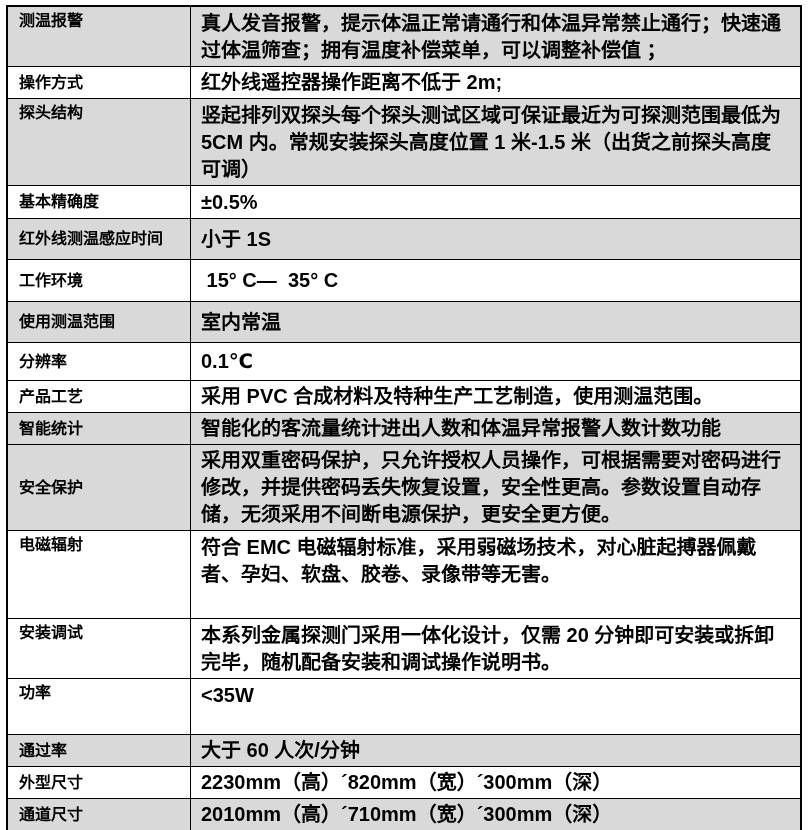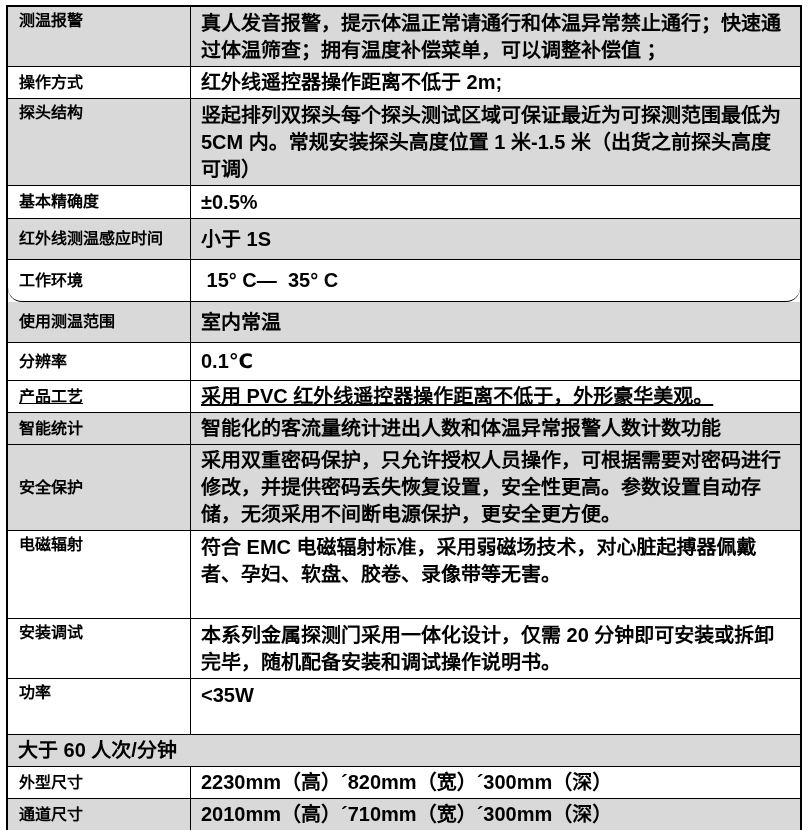--- a/index.html
+++ b/index.html
@@ -57,24 +57,24 @@
     line-height: 27px;
     white-space: pre-wrap;
     word-break: break-all;
   }
   
   .row:nth-child(1)  { min-height: 60px; }
   .row:nth-child(2)  { min-height: 27px; }
   .row:nth-child(3)  { min-height: 55px; }
   .row:nth-child(4)  { min-height: 33px; text-align: right; }
   .row:nth-child(5)  { min-height: 41px; }
-  .row:nth-child(6)  { min-height: 42px; border-radius: 14px; }
+  .row:nth-child(6)  { min-height: 42px; }
   .row:nth-child(7)  { min-height: 41px; }
   .row:nth-child(8)  { min-height: 38px; }
-  .row:nth-child(9)  { min-height: 27px; text-decoration: underline; }
+  .row:nth-child(9)  { min-height: 27px; }
   .row:nth-child(10) { min-height: 27px; justify-content: flex-end; }
   .row:nth-child(11) { min-height: 28px; }
   .row:nth-child(12) { min-height: 88px; }
   .row:nth-child(13) { min-height: 56px; }
   .row:nth-child(14) { min-height: 56px; }
   .row:nth-child(15) { min-height: 27px; }
   .row:nth-child(16) { min-height: 27px; text-align: right; }
   .row:nth-child(17) { min-height: 27px; }
   .row:nth-child(18) { min-height: 27px; }
   .row:nth-child(19) { min-height: 26px; }
@@ -121,21 +121,21 @@
     <div class="row shaded">
       <div class="cell label-cell">使用测温范围</div>
       <div class="cell value-cell">室内常温</div>
     </div>
     <div class="row">
       <div class="cell label-cell">分辨率</div>
       <div class="cell value-cell">0.1℃</div>
     </div>
     <div class="row">
       <div class="cell label-cell">产品工艺</div>
-      <div class="cell value-cell">采用 PVC 红外线遥控器操作距离不低于，外形豪华美观。</div>
+      <div class="cell value-cell">采用 PVC 合成材料及特种生产工艺制造，使用测温范围。</div>
     </div>
     <div class="row shaded">
       <div class="cell label-cell">智能统计</div>
       <div class="cell value-cell">智能化的客流量统计进出人数和体温异常报警人数计数功能</div>
     </div>
     <div class="row shaded">
       <div class="cell label-cell">安全保护</div>
       <div class="cell value-cell">采用双重密码保护，只允许授权人员操作，可根据需要对密码进行修改，并提供密码丢失恢复设置，安全性更高。参数设置自动存储，无须采用不间断电源保护，更安全更方便。</div>
     </div>
     <div class="row">
@@ -144,20 +144,21 @@
     </div>
     <div class="row">
       <div class="cell label-cell">安装调试</div>
       <div class="cell value-cell">本系列金属探测门采用一体化设计，仅需 20 分钟即可安装或拆卸完毕，随机配备安装和调试操作说明书。</div>
     </div>
     <div class="row">
       <div class="cell label-cell">功率</div>
       <div class="cell value-cell">&lt;35W</div>
     </div>
     <div class="row shaded">
+      <div class="cell label-cell">通过率</div>
       <div class="cell value-cell">大于 60 人次/分钟</div>
     </div>
     <div class="row">
       <div class="cell label-cell">外型尺寸</div>
       <div class="cell value-cell">2230mm（高）´820mm（宽）´300mm（深）</div>
     </div>
     <div class="row shaded">
       <div class="cell label-cell">通道尺寸</div>
       <div class="cell value-cell">2010mm（高）´710mm（宽）´300mm（深）</div>
     </div>

